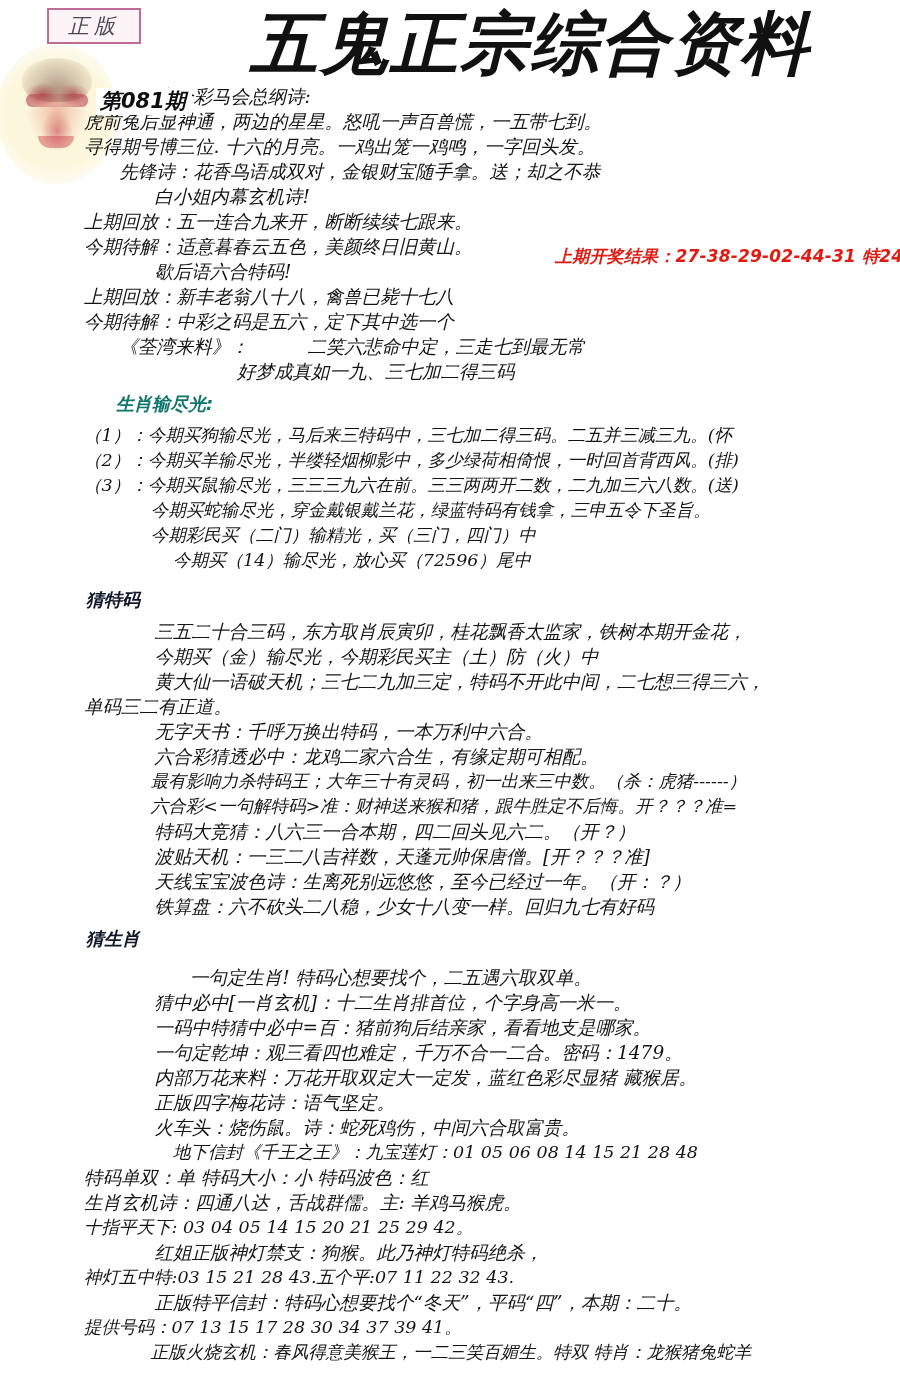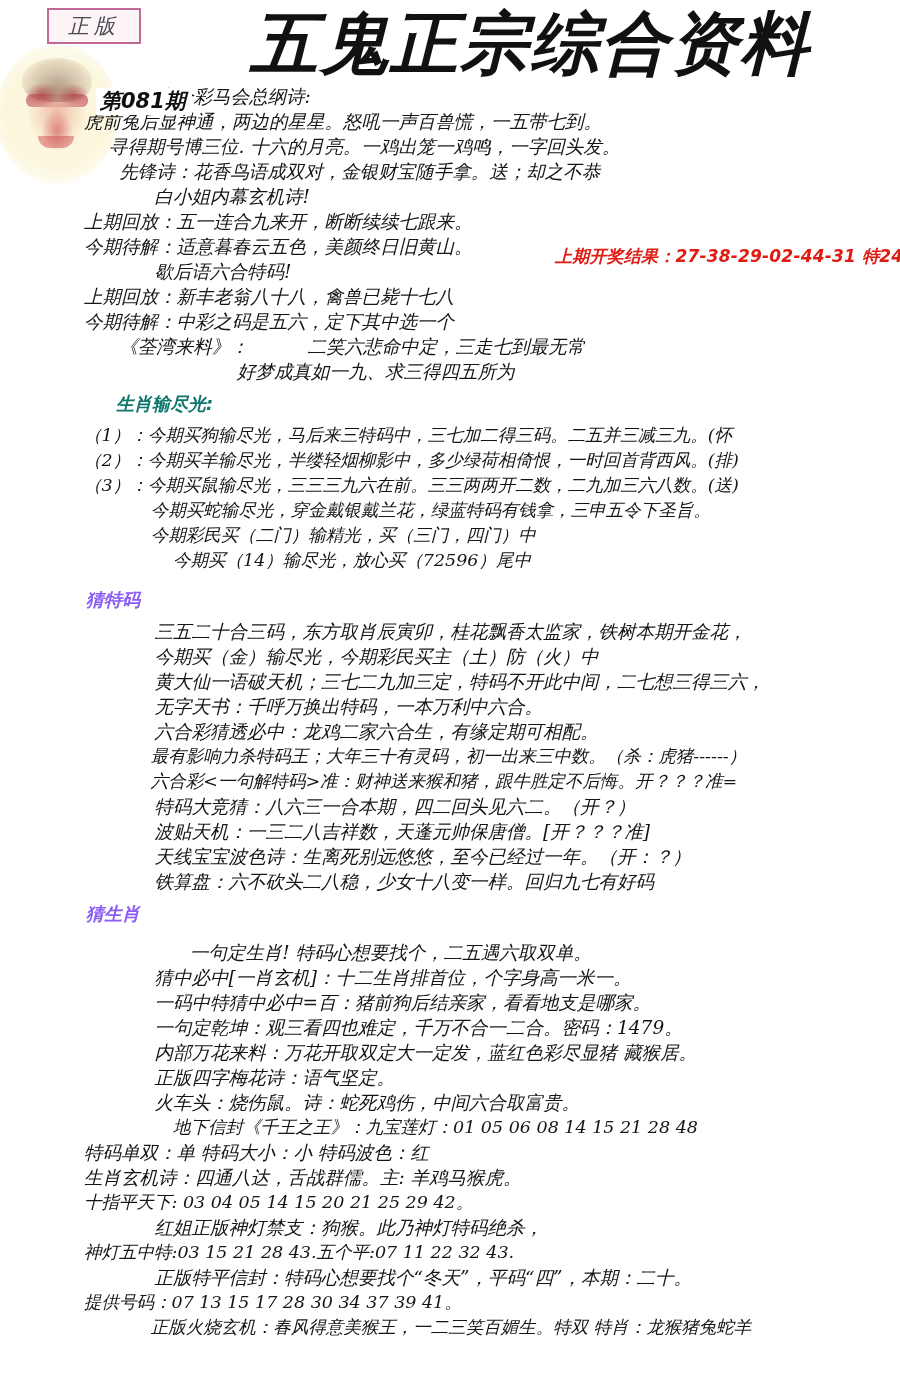--- a/index.html
+++ b/index.html
@@ -145,21 +145,21 @@
   .sec-head {
     color: #0f766e;
     font-size: 18px;
     font-weight: bold;
     line-height: 25px;
     padding-left: 86px;
     height: 25px;
     font-family: "DejaVu Sans", "Liberation Sans", sans-serif;
     white-space: pre;
   }
-  .sec-head.red2 { color: #8b5cf6; }
+  .sec-head.red2 { color: #0f172a; }
   .spacer { height: 14px; }
   .spacer-s { height: 7px; }
 </style>
 </head>
 <body>
 
 <div id="page">
 
   <div class="portrait">
     <div class="hair"></div>
@@ -171,45 +171,46 @@
 
   <div class="main-title">五鬼正宗综合资料</div>
 
   <div class="issue-badge">第081期</div>
 
   <div class="lottery-result">上期开奖结果：27-38-29-02-44-31  特24</div>
 
   <div class="body-text">
     <div class="ln">            六合彩马会总纲诗:</div>
     <div class="ln" style="padding-left:84px">虎前兔后显神通，两边的星星。怒吼一声百兽慌，一五带七到。</div>
-    <div class="ln" style="padding-left:109px">寻得期号博三位. 十六的月亮。一鸡出笼一鸡鸣，一字回头发。</div>
+    <div class="ln" style="padding-left:84px">寻得期号博三位. 十六的月亮。一鸡出笼一鸡鸣，一字回头发。</div>
     <div class="ln" style="padding-left:84px">      先锋诗：花香鸟语成双对，金银财宝随手拿。送；却之不恭</div>
     <div class="ln" style="padding-left:84px">            白小姐内幕玄机诗!</div>
     <div class="ln" style="padding-left:84px">上期回放：五一连合九来开，断断续续七跟来。</div>
     <div class="ln" style="padding-left:84px">今期待解：适意暮春云五色，美颜终日旧黄山。</div>
     <div class="ln" style="padding-left:84px">            歇后语六合特码!</div>
     <div class="ln" style="padding-left:84px">上期回放：新丰老翁八十八，禽兽已毙十七八</div>
     <div class="ln" style="padding-left:84px">今期待解：中彩之码是五六，定下其中选一个</div>
     <div class="ln" style="padding-left:84px">      《荃湾来料》：          二笑六悲命中定，三走七到最无常</div>
-    <div class="ln" style="padding-left:84px">                          好梦成真如一九、求三得四五所为</div>
+    <div class="ln" style="padding-left:84px">                          好梦成真如一九、三七加二得三码</div>
     <div class="spacer-s"></div>
     <div class="sec-head" style="padding-left:116px">生肖输尽光:</div>
     <div class="spacer-s"></div>
     <div class="ln small" style="padding-left:84px">（1）：今期买狗输尽光，马后来三特码中，三七加二得三码。二五并三减三九。(怀</div>
     <div class="ln small" style="padding-left:84px">（2）：今期买羊输尽光，半缕轻烟柳影中，多少绿荷相倚恨，一时回首背西风。(排)</div>
     <div class="ln small" style="padding-left:84px">（3）：今期买鼠输尽光，三三三九六在前。三三两两开二数，二九加三六八数。(送)</div>
     <div class="ln small" style="padding-left:84px">            今期买蛇输尽光，穿金戴银戴兰花，绿蓝特码有钱拿，三申五令下圣旨。</div>
     <div class="ln small" style="padding-left:84px">            今期彩民买（二门）输精光，买（三门，四门）中</div>
     <div class="ln small" style="padding-left:84px">                今期买（14）输尽光，放心买（72596）尾中</div>
     <div class="spacer"></div>
     <div class="sec-head red2" style="padding-left:86px">猜特码</div>
     <div class="spacer-s"></div>
     <div class="ln" style="padding-left:84px">            三五二十合三码，东方取肖辰寅卯，桂花飘香太监家，铁树本期开金花，</div>
     <div class="ln" style="padding-left:84px">            今期买（金）输尽光，今期彩民买主（土）防（火）中</div>
     <div class="ln" style="padding-left:84px">            黄大仙一语破天机；三七二九加三定，特码不开此中间，二七想三得三六，</div>
+    <div class="ln" style="padding-left:84px">单码三二有正道。</div>
     <div class="ln" style="padding-left:84px">            无字天书：千呼万换出特码，一本万利中六合。</div>
     <div class="ln" style="padding-left:84px">            六合彩猜透必中：龙鸡二家六合生，有缘定期可相配。</div>
     <div class="ln small" style="padding-left:84px">            最有影响力杀特码王；大年三十有灵码，初一出来三中数。（杀：虎猪------）</div>
     <div class="ln small" style="padding-left:84px">            六合彩&lt;一句解特码&gt;准：财神送来猴和猪，跟牛胜定不后悔。开？？？准=</div>
     <div class="ln" style="padding-left:84px">            特码大竞猜：八六三一合本期，四二回头见六二。（开？）</div>
     <div class="ln" style="padding-left:84px">            波贴天机：一三二八吉祥数，天蓬元帅保唐僧。[开？？？准]</div>
     <div class="ln" style="padding-left:84px">            天线宝宝波色诗：生离死别远悠悠，至今已经过一年。（开：？）</div>
     <div class="ln" style="padding-left:84px">            铁算盘：六不砍头二八稳，少女十八变一样。回归九七有好码</div>
     <div class="spacer-s"></div>
     <div class="sec-head red2" style="padding-left:86px">猜生肖</div>

